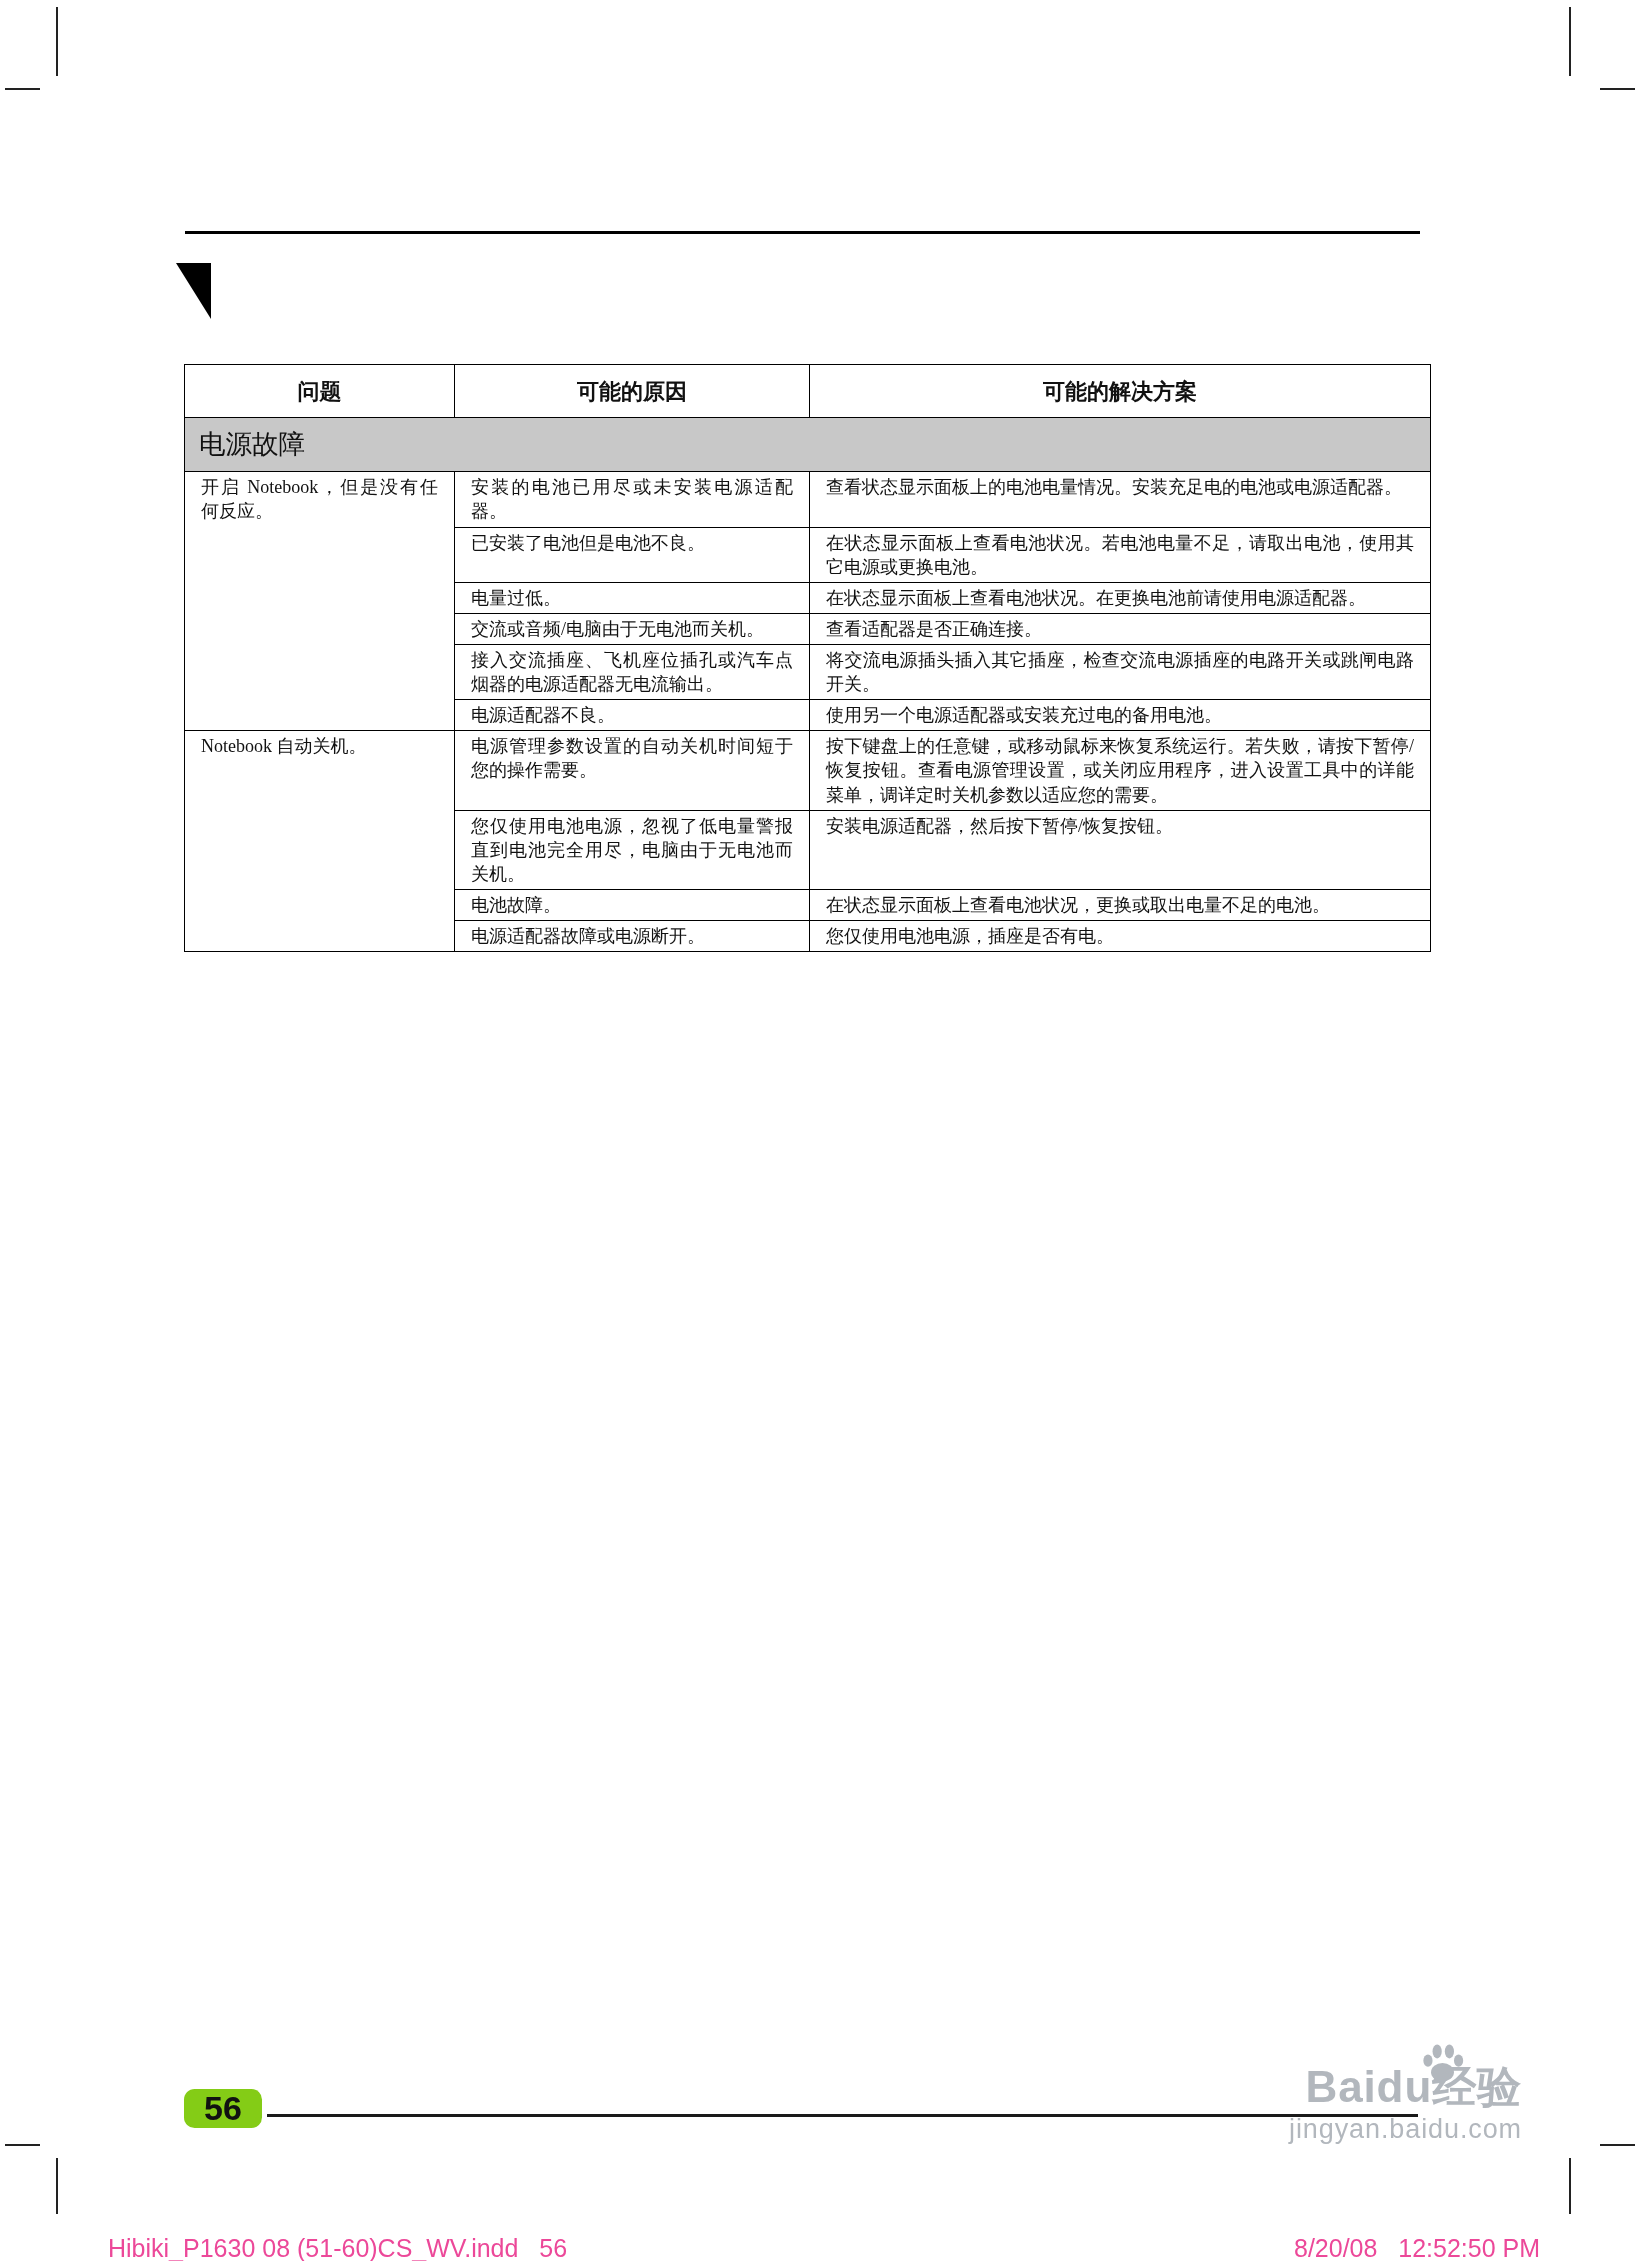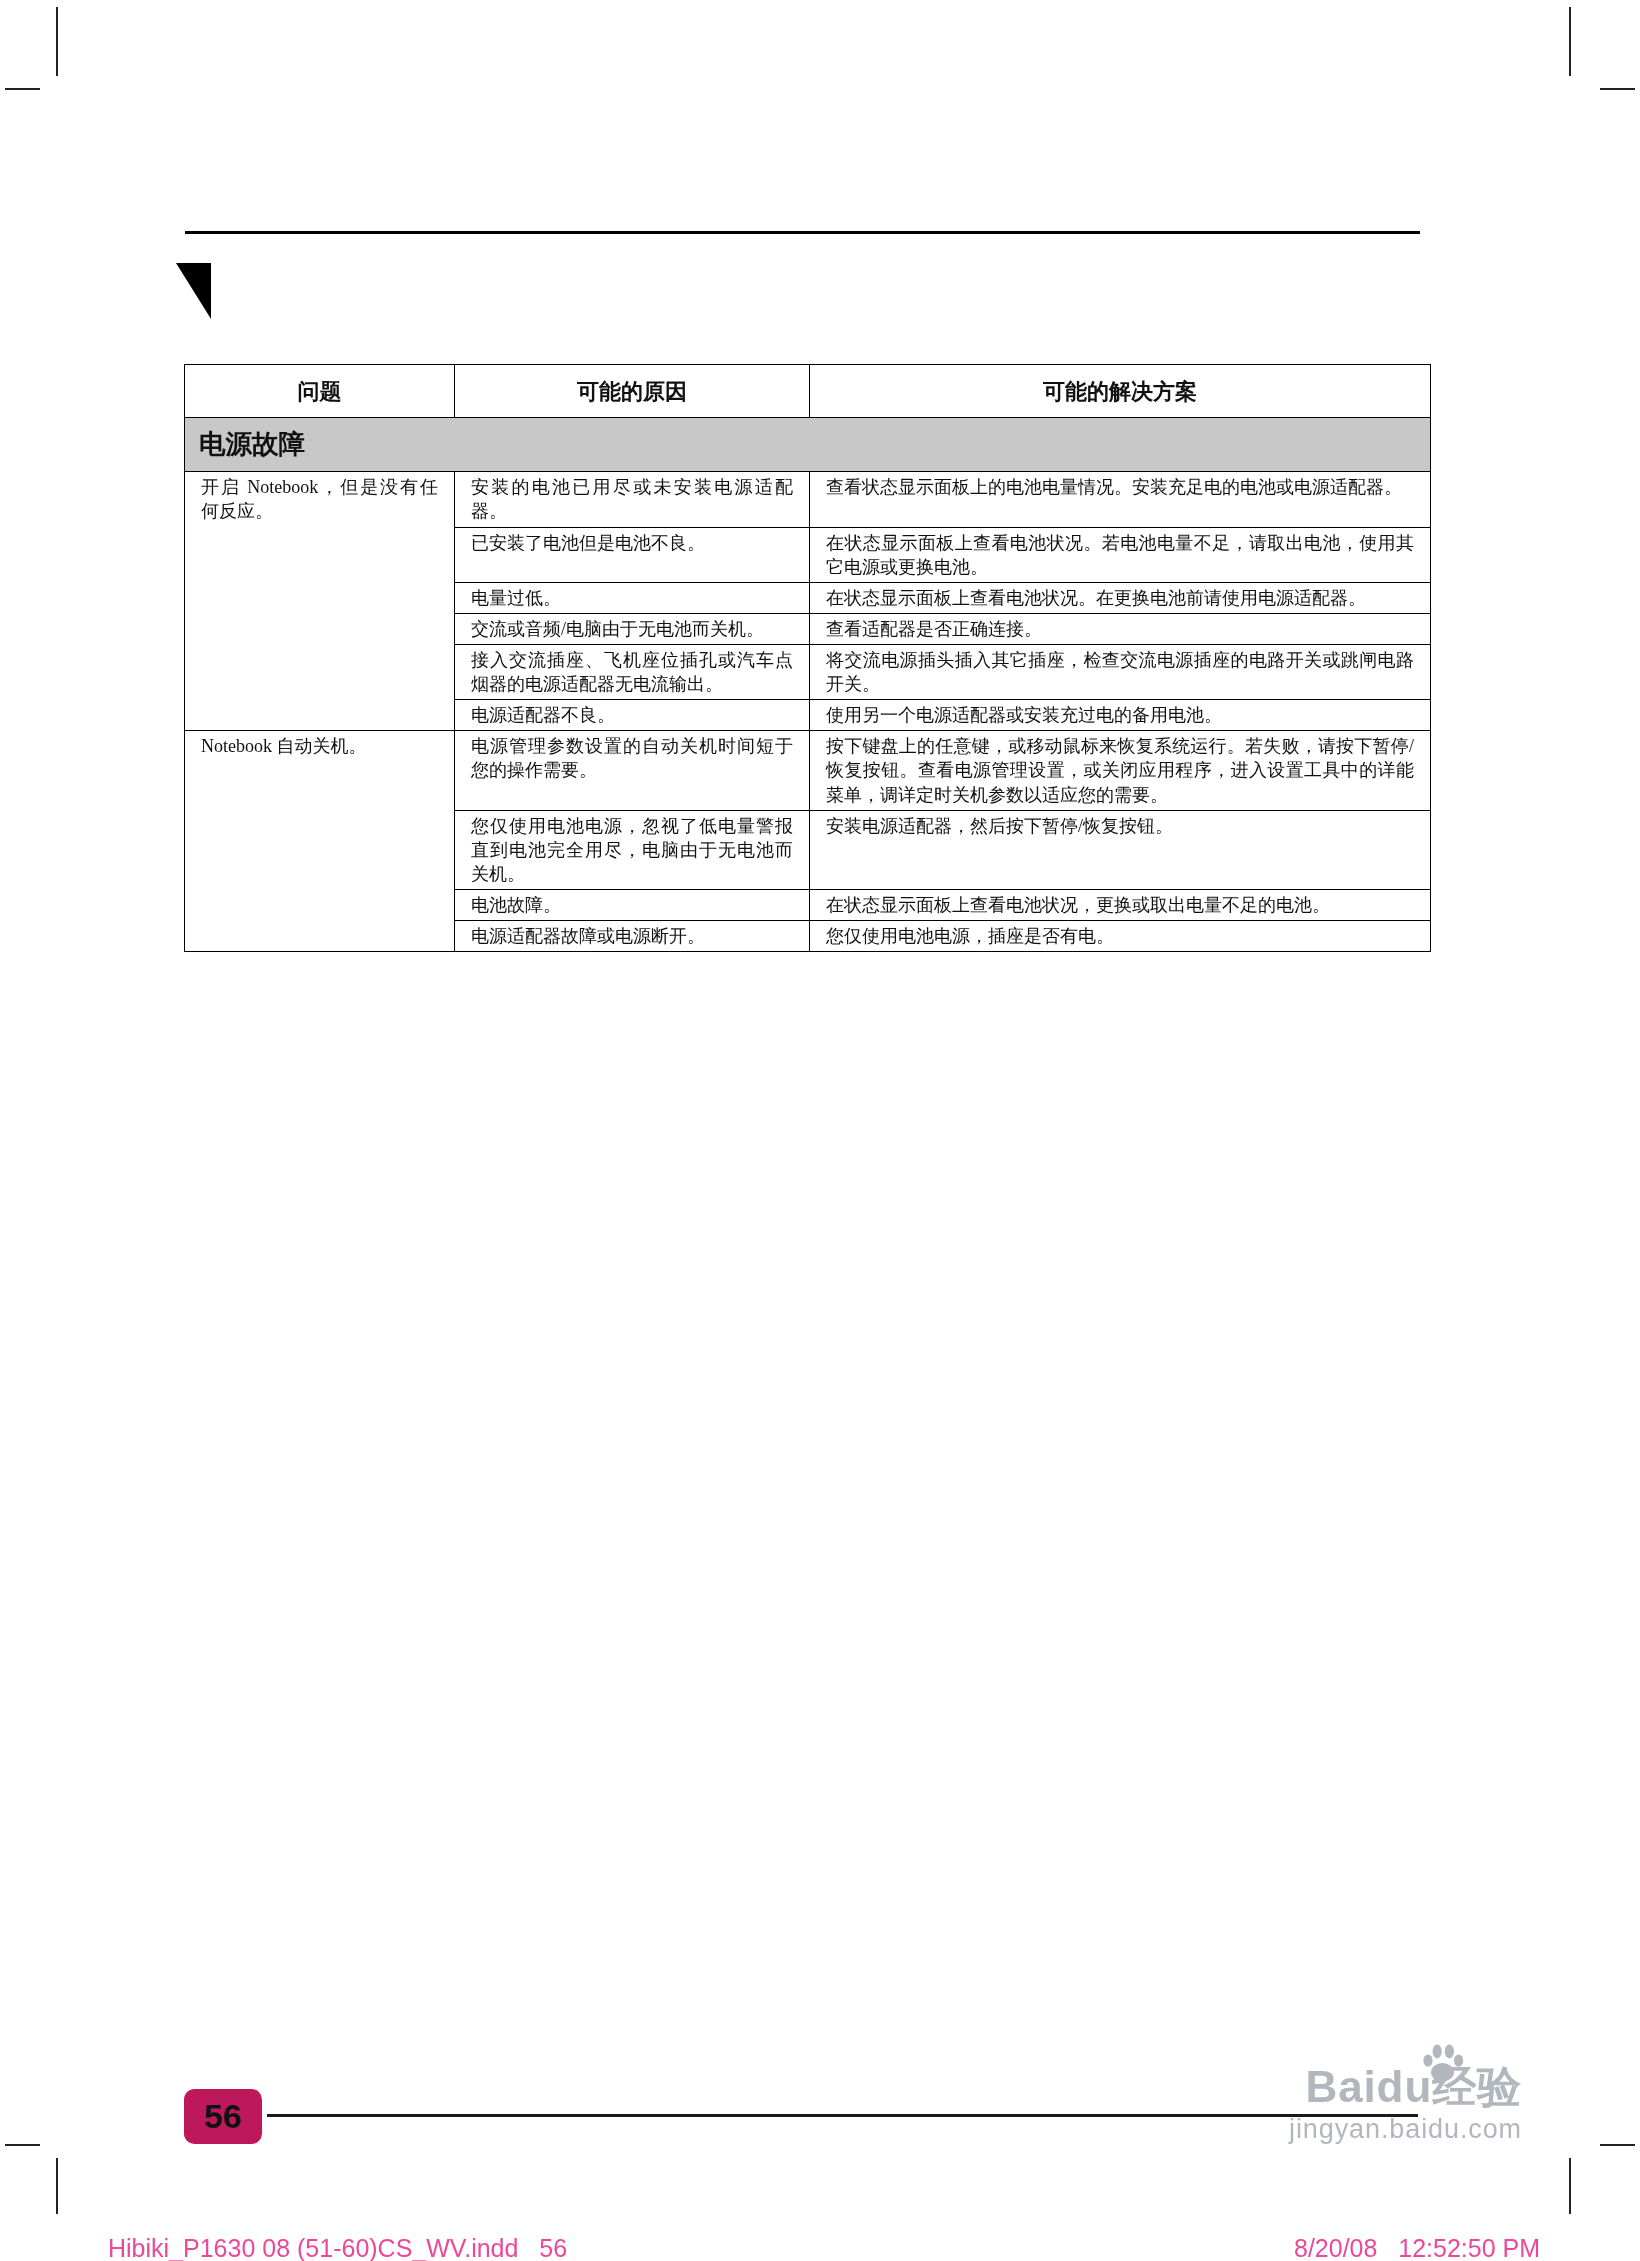--- a/index.html
+++ b/index.html
@@ -46,32 +46,32 @@
   }
   td {
     font-size: 18px;
     line-height: 1.34;
     padding: 3px 16px;
     text-align: justify;
     text-justify: inter-character;
   }
   tr.section-row td {
     background: #c8c8c8;
-    font-weight: bold;
+    font-weight: normal;
     text-align: left;
     padding: 8.8px 14px;
     font-size: 26.5px;
   }
   td.problem-cell { text-align: justify; }
 
   .page-badge {
     position: absolute;
     left: 184px; top: 2089px;
-    width: 78px; height: 55px;
-    background: #be185d;
+    width: 78px; height: 39px;
+    background: #84cc16;
     border-radius: 10.6px;
     display: flex; align-items: center; justify-content: center;
     font-family: "Liberation Sans", sans-serif;
     font-size: 34px; font-weight: bold; color: #111111;
   }
   .bottom-rule {
     position: absolute;
     left: 267px; top: 2114px;
     width: 1151px; height: 2.6px;
     background: #1a1a1a;

